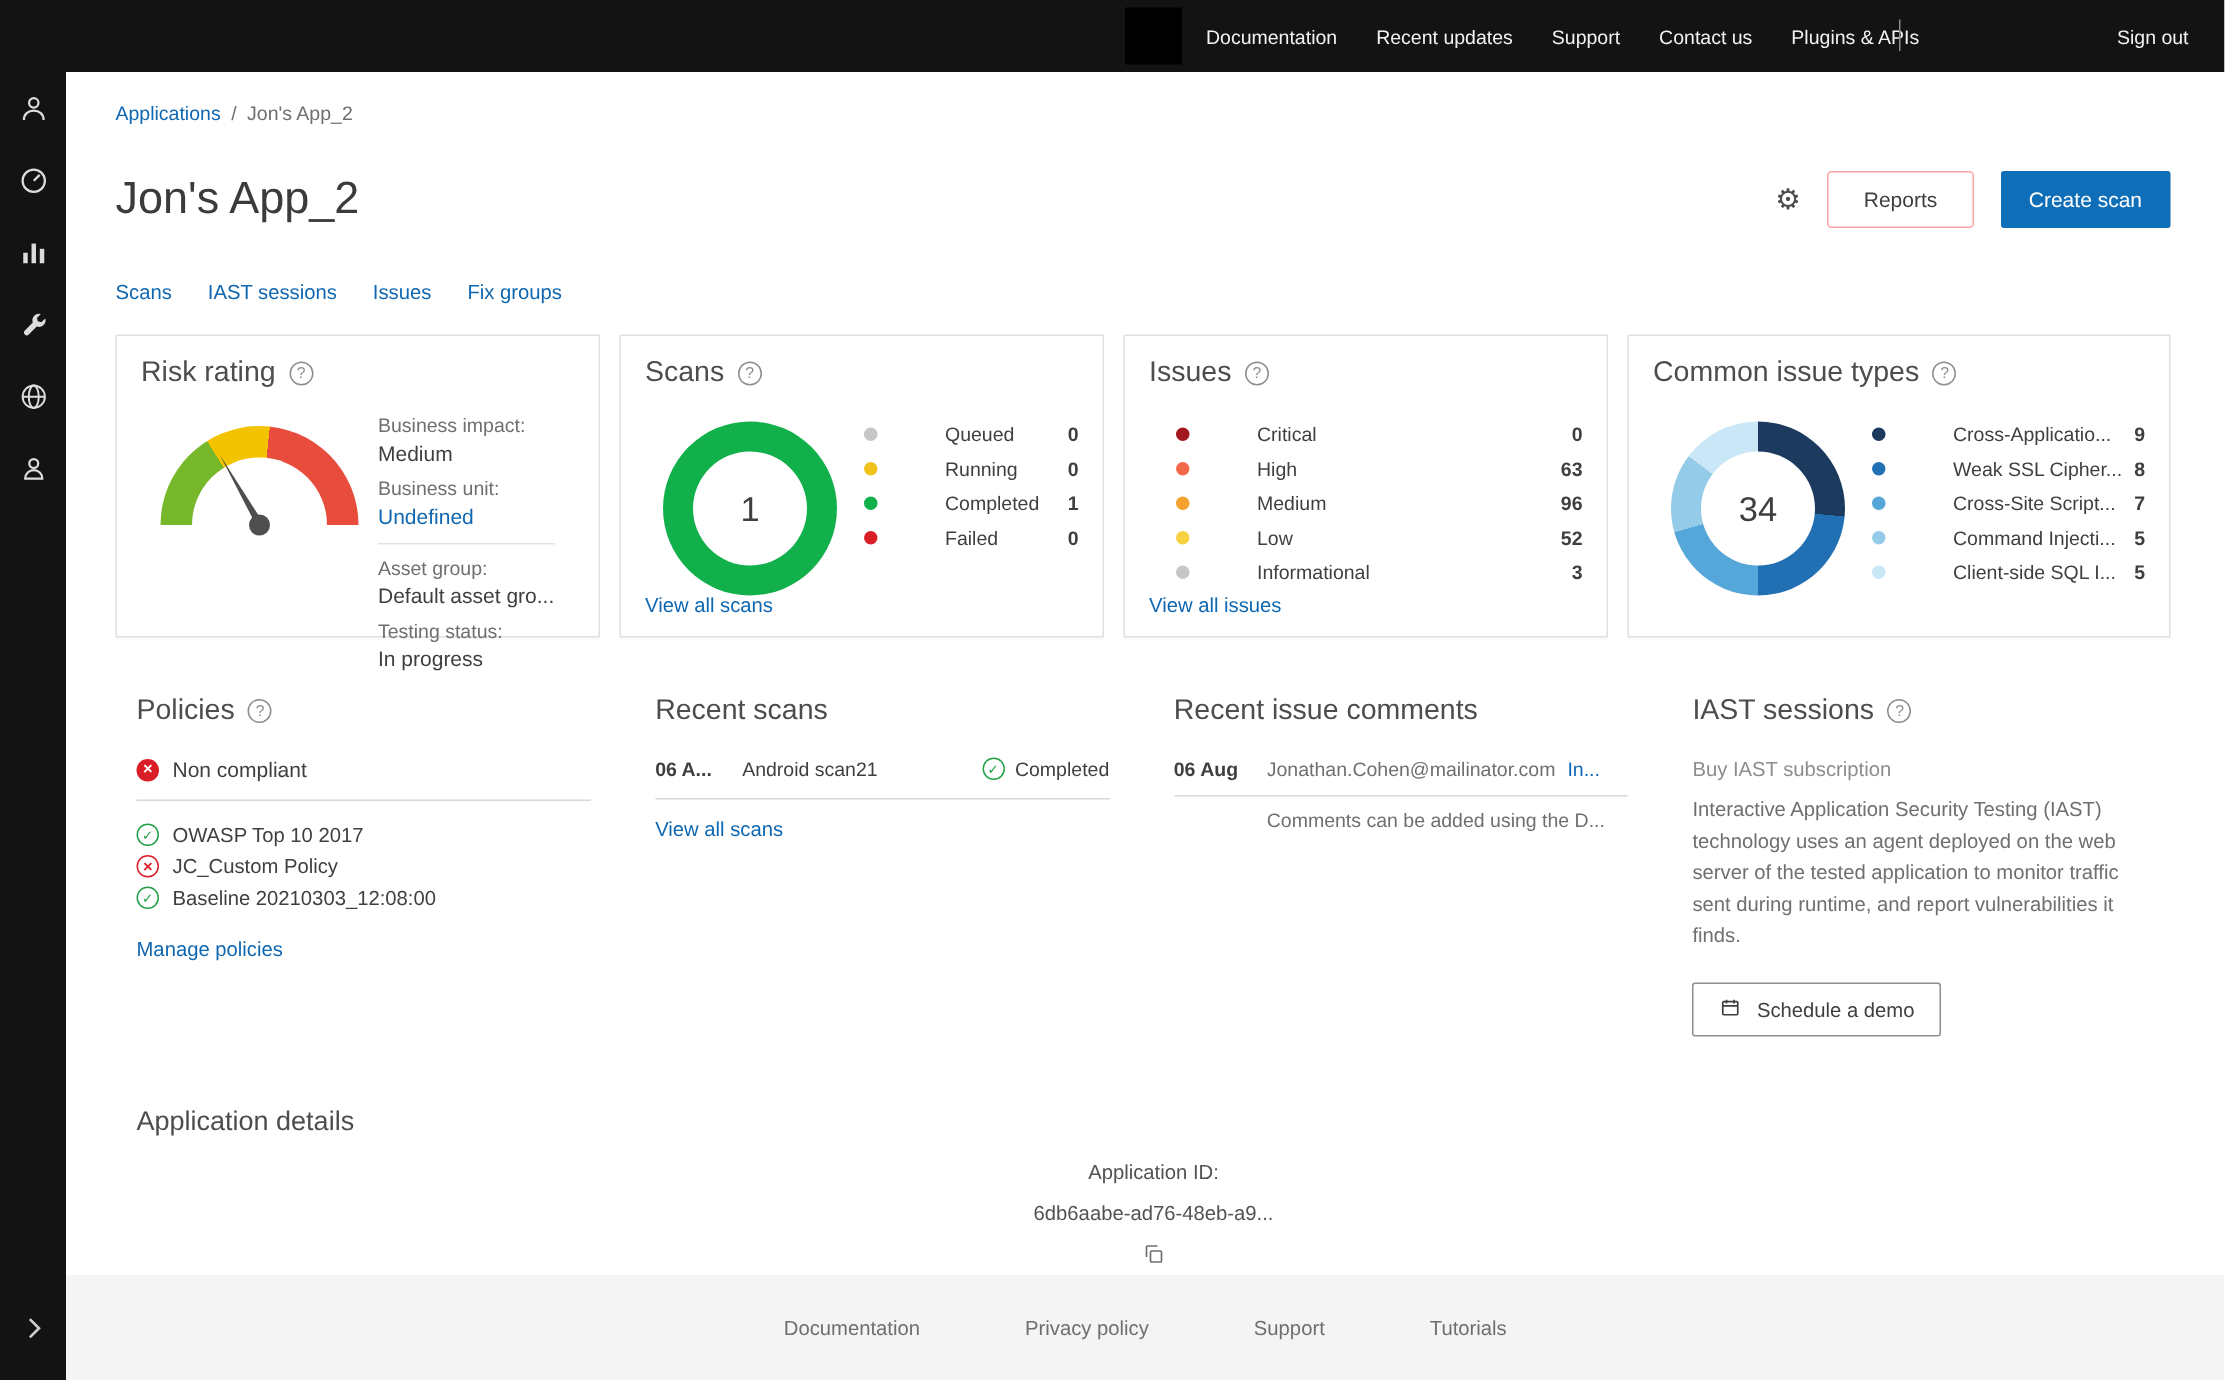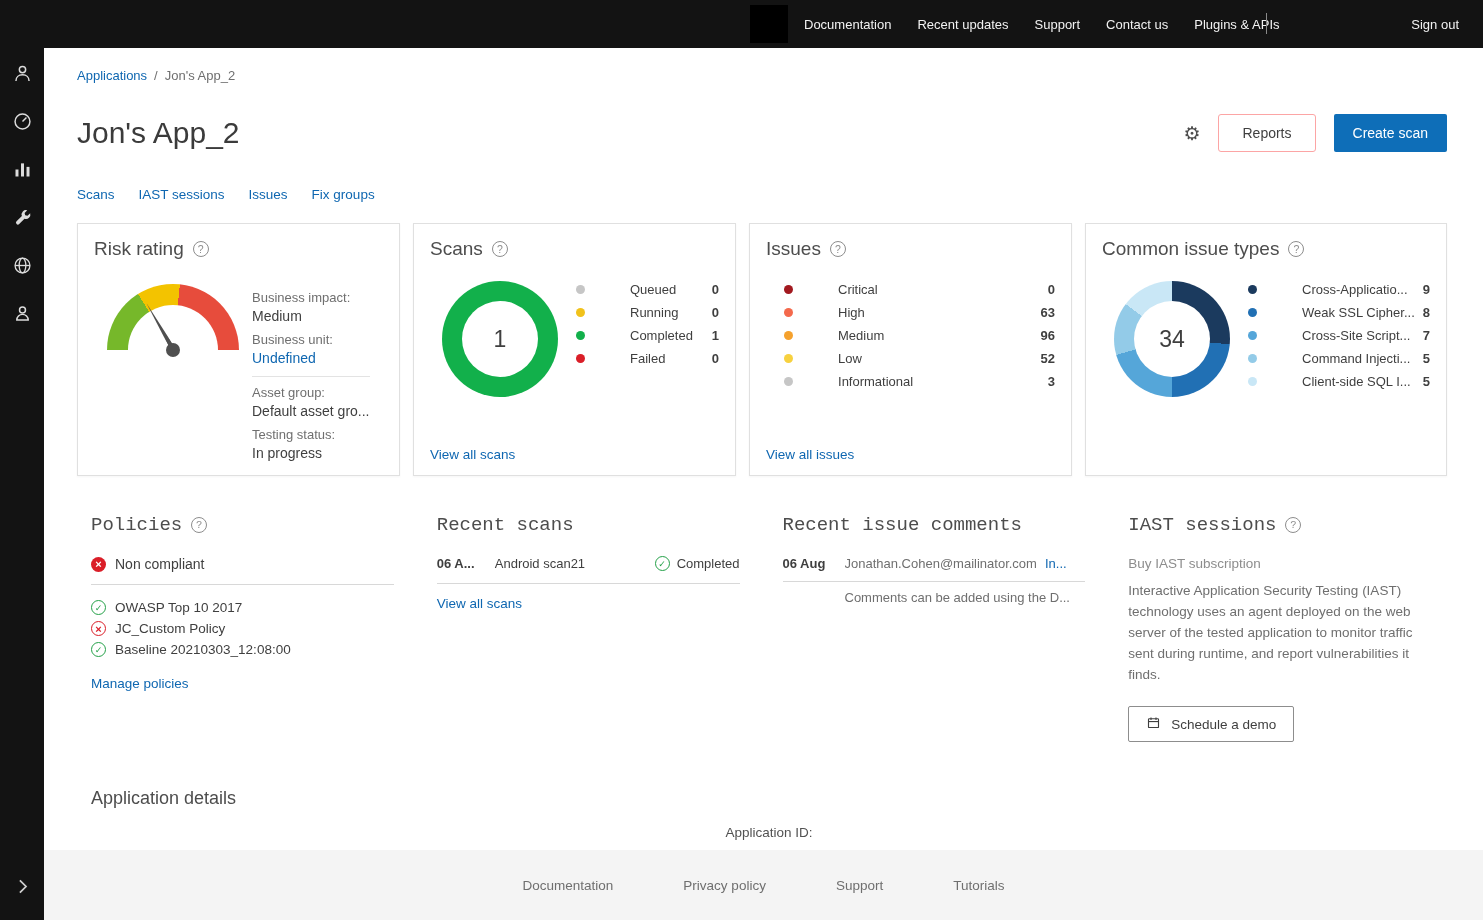--- a/index.html
+++ b/index.html
@@ -36,58 +36,58 @@
   .page-title { font-size: 30px; font-weight: 400; color: #3b3b3b; }
   .head-actions { margin-left: auto; display: flex; align-items: center; gap: 18px; }
   .gear { font-size: 19px; color: #4d4d4d; cursor: pointer; line-height: 1; }
   .btn-outline { border: 1px solid #fca5a5; background: #fff; color: #3f3f3f; font-size: 14px; padding: 10px 23px; border-radius: 3px; cursor: pointer; font-family: inherit; }
   .btn-primary { border: none; background: #0e6eb8; color: #fff; font-size: 14px; padding: 11px 19px; border-radius: 2px; cursor: pointer; font-family: inherit; }
   .tabs { display: flex; gap: 24px; margin-top: 17px; font-size: 13.5px; }
   .tabs a { color: #0f67b1; }
 
   
   .cards { display: grid; grid-template-columns: repeat(4, 1fr); gap: 13px; margin-top: 21px; }
-  .card { position: relative; background: #fff; border: 1px solid #e0e0e0; box-shadow: 0 1px 2px rgba(0,0,0,.04); height: 253px; padding: 14px 16px; }
+  .card { position: relative; background: #fff; border: 1px solid #e0e0e0; box-shadow: 0 1px 2px rgba(0,0,0,.04); height: 202px; padding: 14px 16px; }
   .card-title { display: flex; align-items: center; gap: 9px; font-size: 19px; color: #4d4d4d; }
   .help { width: 16px; height: 16px; border: 1px solid #8d8d8d; border-radius: 50%; color: #8d8d8d; display: inline-flex; align-items: center; justify-content: center; font-size: 10.5px; cursor: pointer; flex: 0 0 auto; }
   .help::after { content: "?"; }
   .view-link { position: absolute; left: 16px; bottom: 13px; font-size: 13.5px; color: #0f67b1; }
 
   
   .risk-body { display: flex; margin-top: 14px; }
   .gauge-wrap { width: 158px; flex: 0 0 auto; text-align: center; }
   .gauge { position: relative; width: 132px; height: 70px; margin: 10px auto 0; }
   .gauge-ring { position: absolute; left: 0; top: 0; width: 132px; height: 132px; border-radius: 50%;
     background: conic-gradient(from 270deg, #76b82a 0deg 58deg, #f3c300 58deg 96deg, #e74c3c 96deg 180deg, transparent 180deg 360deg); }
   .gauge-ring::after { content: ""; position: absolute; inset: 21px; background: #fff; border-radius: 50%; }
   .needle { position: absolute; left: 63.5px; top: 12px; width: 5px; height: 54px; background: #4f4f4f;
     clip-path: polygon(50% 0, 100% 100%, 0 100%); transform-origin: 50% 100%; transform: rotate(-30deg); }
   .pivot { position: absolute; left: 59px; top: 59px; width: 14px; height: 14px; border-radius: 50%; background: #4f4f4f; }
   .gauge-label { margin-top: 14px; font-size: 17px; color: #3f3f3f; }
-  .rfields { font-size: 13px; color: #6f6f6f; margin-top: 16px; flex: 1; }
+  .rfields { font-size: 13px; color: #6f6f6f; margin-top: 2px; flex: 1; }
   .rf-label { margin-top: 8px; }
   .rf-value { color: #3f3f3f; font-size: 14px; margin-top: 3px; }
   .rf-value.link { color: #0f67b1; cursor: pointer; }
   .rf-divider { border-top: 1px solid #e3e3e3; margin: 10px 0 2px; width: 118px; }
 
   
   .card-body { display: flex; margin-top: 16px; }
   .donut { position: relative; width: 116px; height: 116px; border-radius: 50%; flex: 0 0 auto; margin-left: 12px; margin-top: 5px; background: #e0e0e0; }
   .donut::before { content: ""; position: absolute; inset: 20px; background: #fff; border-radius: 50%; }
   .donut-num { position: absolute; inset: 0; display: flex; align-items: center; justify-content: center; font-size: 23px; color: #3f3f3f; z-index: 1; }
   .legend { flex: 1; display: flex; flex-direction: column; margin-left: 18px; margin-top: 2px; min-width: 0; }
   .lrow { display: flex; align-items: center; height: 23px; font-size: 13px; color: #3f3f3f; }
   .ldot { width: 9px; height: 9px; border-radius: 50%; margin-right: 9px; flex: 0 0 auto; background: #ccc; }
   .llabel { white-space: nowrap; overflow: hidden; text-overflow: ellipsis; margin-left: 36px; }
   .lval { margin-left: auto; font-weight: 700; padding-left: 8px; }
 
   
   .sections { display: grid; grid-template-columns: repeat(4, 1fr); gap: 13px; margin-top: 38px; }
   .section { padding: 0 16px 0 14px; min-width: 0; }
-  .section-title { display: flex; align-items: center; gap: 9px; font-size: 19px; color: #4d4d4d; font-family: Liberation Mono, monospace; }
+  .section-title { display: flex; align-items: center; gap: 9px; font-size: 19px; color: #4d4d4d; }
   .icon-sm { width: 15px; height: 15px; border-radius: 50%; display: inline-flex; align-items: center; justify-content: center; flex: 0 0 auto; }
   .st-pass { border: 1px solid #24a148; color: #24a148; }
   .st-pass::after { content: "✓"; font-size: 9px; }
   .st-fail { border: 1px solid #da1e28; color: #da1e28; }
   .st-fail::after { content: "×"; font-size: 11px; font-weight: 700; }
   .st-noncompliant { background: #da1e28; color: #fff; }
   .st-noncompliant::after { content: "×"; font-size: 11px; font-weight: 700; }
 
   .pol-status { display: flex; align-items: center; gap: 9px; margin-top: 20px; padding-bottom: 12px; border-bottom: 1px solid #d8d8d8; font-size: 14px; color: #3f3f3f; }
   .pol-items { margin-top: 12px; }

